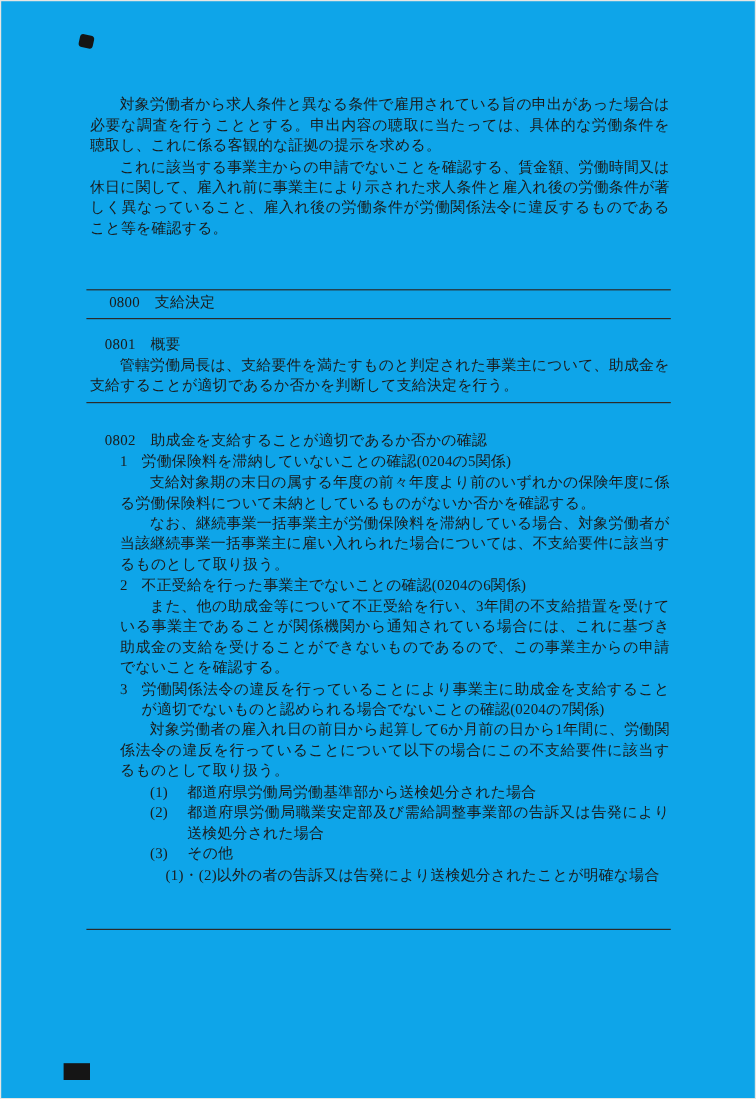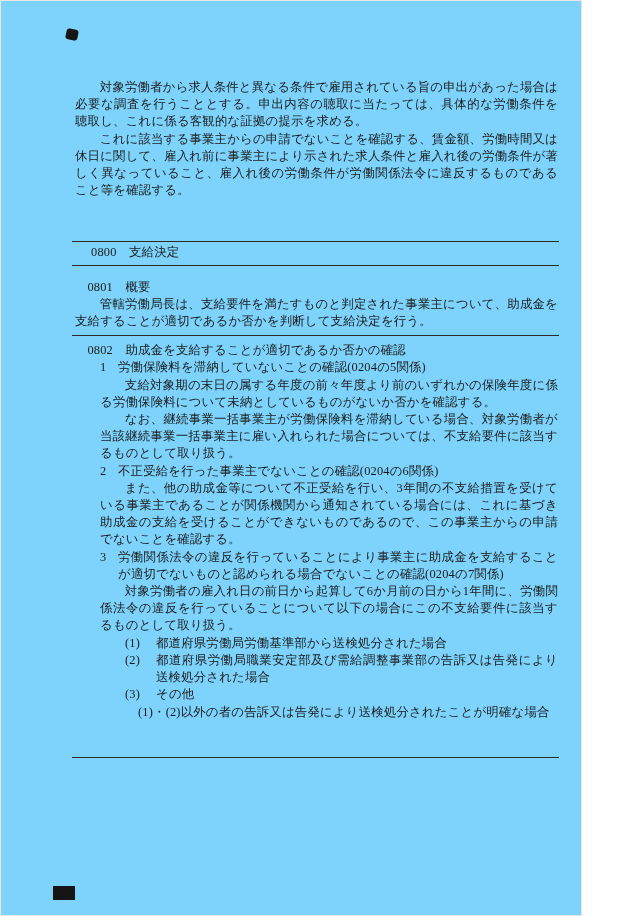--- a/index.html
+++ b/index.html
@@ -1,21 +1,21 @@
 <!DOCTYPE html>
 <html><head>
 <meta charset="utf-8">
 <style>
   * { box-sizing: border-box; }
   html, body { margin: 0; padding: 0; background: #ffffff; }
   .page {
     position: relative;
-    width: 582px;
+    width: 630px;
     height: 916px;
-    background: #7dd3fc;
+    background: #0ea5e9;
     overflow: hidden;
     font-family: "Liberation Serif", "DejaVu Serif", serif;
     color: #1b1b1b;
     box-shadow: inset 0 0 0 1px #e6e6e3;
     padding-left: 28px;
   }
   .content {
     position: absolute;
     left: 75px;
     top: 79px;
@@ -34,21 +34,21 @@
     border-top: 1px solid #2b2b2b;
     width: 487px;
     margin-left: -3px;
   }
   .rule-0800-top { margin-top: 42px; }
   .rule-after-0801 { margin-top: 5px; }
   .rule-bottom { margin-top: 36px; }
 
   .h-main { margin: 2px 0 3px 16px; }
   .h-sub  { margin: 13px 0 0 1em; }
-  .h-0802 { margin-top: 6px; }
+  .h-0802 { margin-top: 23px; }
   .sec-title { margin-left: 1em; }
 
   .item { margin-left: 25px; }
   .item-head { display: flex; }
   .item-num { flex: 0 0 18px; }
   .item-title { flex: 1; text-align: justify; }
   .item-para { text-indent: 2em; }
 
   .sub-item { display: flex; margin-left: 25px; }
   .sub-num { flex: 0 0 31px; }

